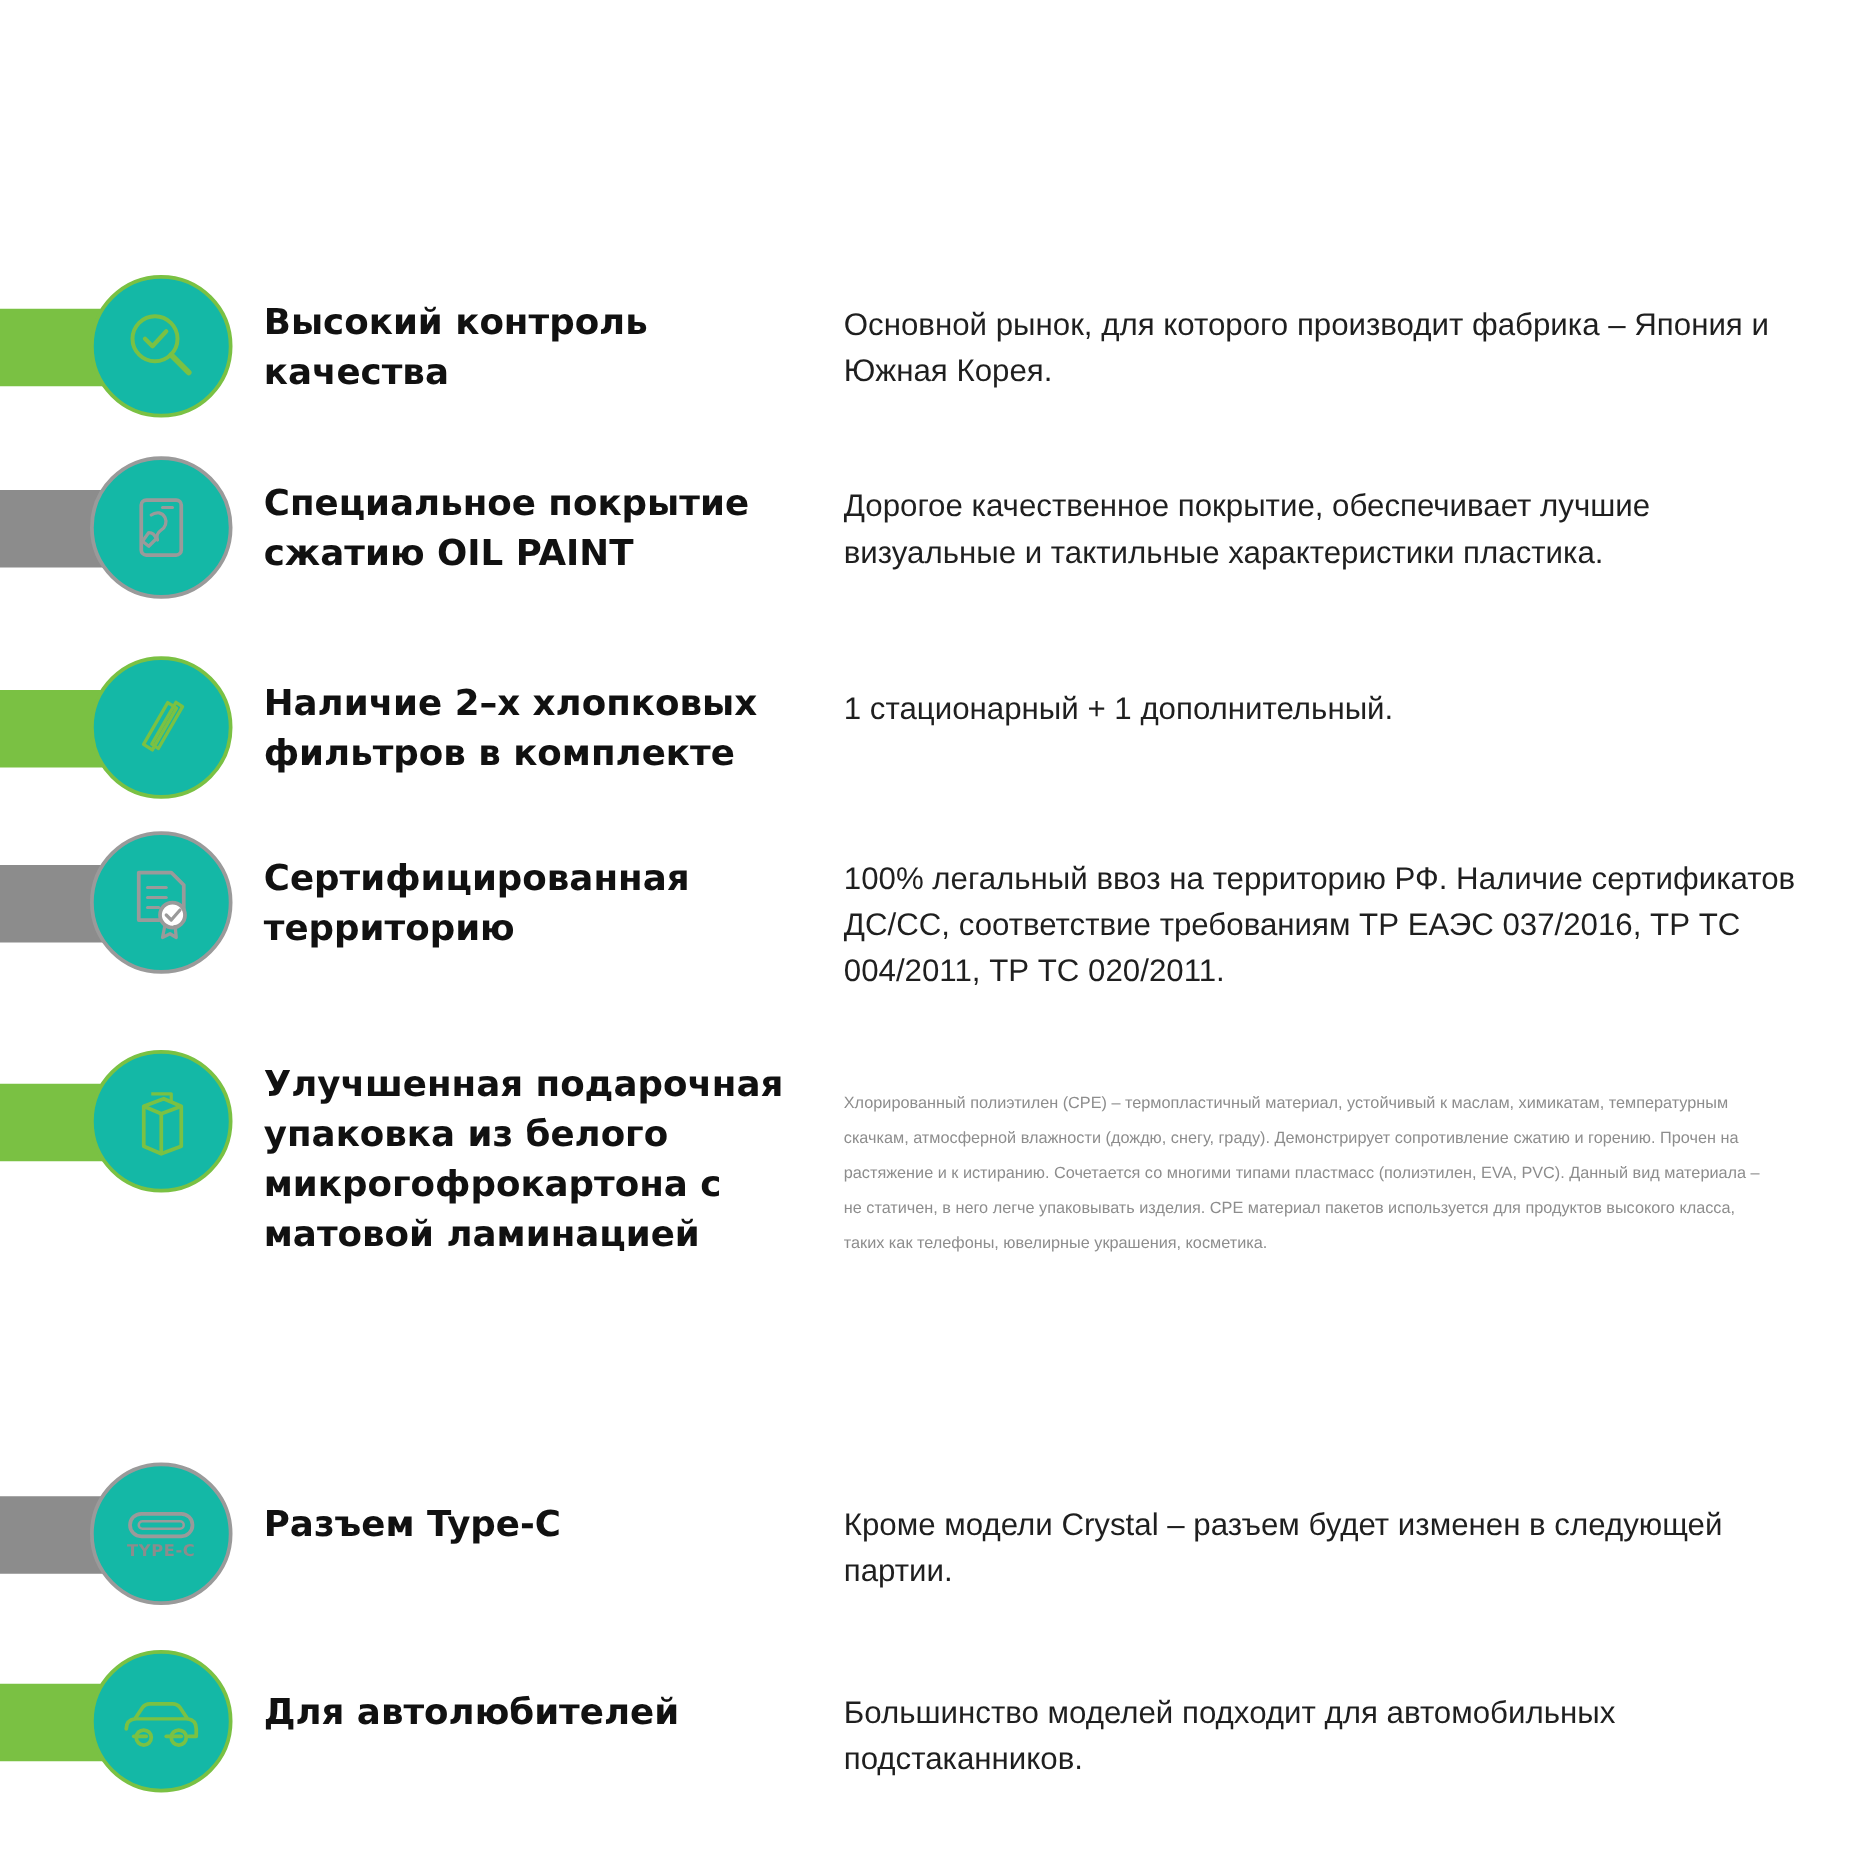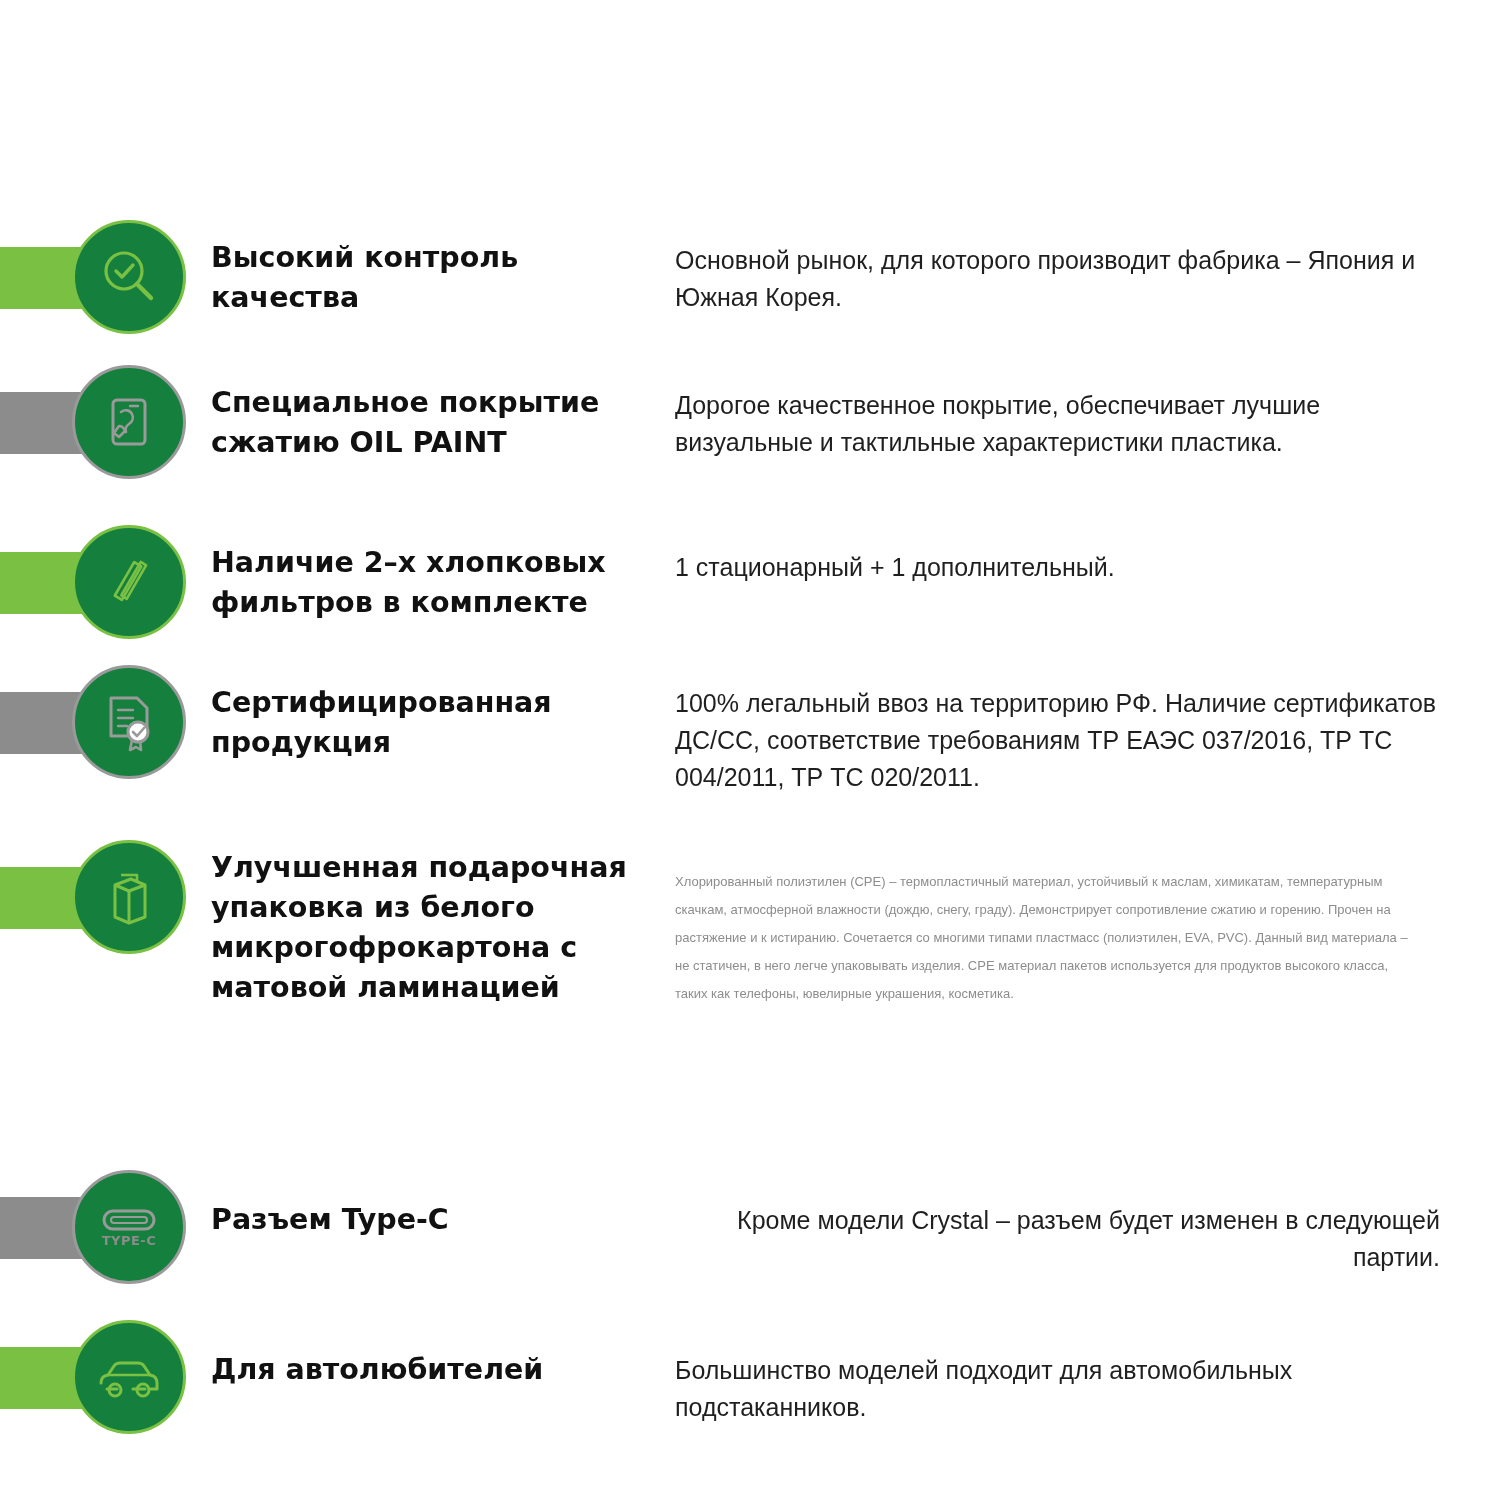--- a/index.html
+++ b/index.html
@@ -103,21 +103,21 @@
   }
   .bar.green { background: #7ac143; }
   .bar.gray  { background: #8c8c8c; }
   .circle {
     position: absolute;
     left: 72px;
     top: 0px;
     width: 114px;
     height: 114px;
     border-radius: 50%;
-    background: #15803d;
+    background: #14b8a6;
     border: 3px solid #7ac143;
     box-sizing: border-box;
     display: flex;
     align-items: center;
     justify-content: center;
     text-align: right;
   }
   .circle.gray { border-color: #9a9a9a; }
   .circle svg { display: block; }
 
@@ -154,21 +154,21 @@
   .row-1 { height: 160px; }
   .row-2 { height: 140px; }
   .row-3 { height: 175px; }
   .row-4 { height: 330px; }
   .row-5 { height: 150px; }
   .row-6 { height: 140px; }
 
   .row-4 .title { padding-top: 8px; }
   .row-4 .desc  { padding-top: 12px; }
   .row-5 .title { padding-top: 30px; }
-  .row-5 .desc  { padding-top: 32px; text-align: right; }
+  .row-5 .desc  { padding-top: 32px; }
   .row-6 .title { padding-top: 30px; }
   .row-6 .desc  { padding-top: 32px; }
   .row-3 .title { padding-top: 18px; }
   .row-3 .desc  { padding-top: 20px; }
   .row-2 .title { padding-top: 18px; }
   .row-2 .desc  { padding-top: 24px; }
   .row-1 .title { padding-top: 18px; }
   .row-1 .desc  { padding-top: 22px; }
   .row-0 .title { padding-top: 18px; }
   .row-0 .desc  { padding-top: 22px; }
@@ -242,21 +242,21 @@
             <path d="M14 8 h26 l10 10 v28 h-36 z" fill="none" stroke="#9a9a9a" stroke-width="3" stroke-linejoin="round"></path>
             <line x1="21" y1="20" x2="36" y2="20" stroke="#9a9a9a" stroke-width="2.4" stroke-linecap="round"></line>
             <line x1="21" y1="28" x2="36" y2="28" stroke="#9a9a9a" stroke-width="2.4" stroke-linecap="round"></line>
             <line x1="21" y1="36" x2="30" y2="36" stroke="#9a9a9a" stroke-width="2.4" stroke-linecap="round"></line>
             <circle cx="41" cy="42" r="10" fill="#ffffff" stroke="#9a9a9a" stroke-width="3"></circle>
             <polyline points="36,42 40,46 47,38" fill="none" stroke="#9a9a9a" stroke-width="2.6" stroke-linecap="round" stroke-linejoin="round"></polyline>
             <path d="M35 50 l-2 10 6-3 5 3 -1-10" fill="none" stroke="#9a9a9a" stroke-width="2.6" stroke-linejoin="round"></path>
           </svg>
         </div>
       </div>
-      <div class="title">Сертифицированная продукция</div>
+      <div class="title">Сертифицированная территорию</div>
       <div class="desc">100% легальный ввоз на территорию РФ. Наличие сертификатов ДС/СС, соответствие требованиям ТР ЕАЭС 037/2016, ТР ТС 004/2011, ТР ТС 020/2011.</div>
     </div>
 
     <div class="row row-4">
       <div class="badge">
         <div class="bar green"></div>
         <div class="circle">
           <svg width="64" height="64" viewBox="0 0 64 64">
             <path d="M18 20 L34 14 L48 20 L48 52 L32 58 L18 52 Z" fill="none" stroke="#7ac143" stroke-width="3" stroke-linejoin="round"></path>
             <path d="M18 20 L32 26 L48 20" fill="none" stroke="#7ac143" stroke-width="3" stroke-linejoin="round"></path>

